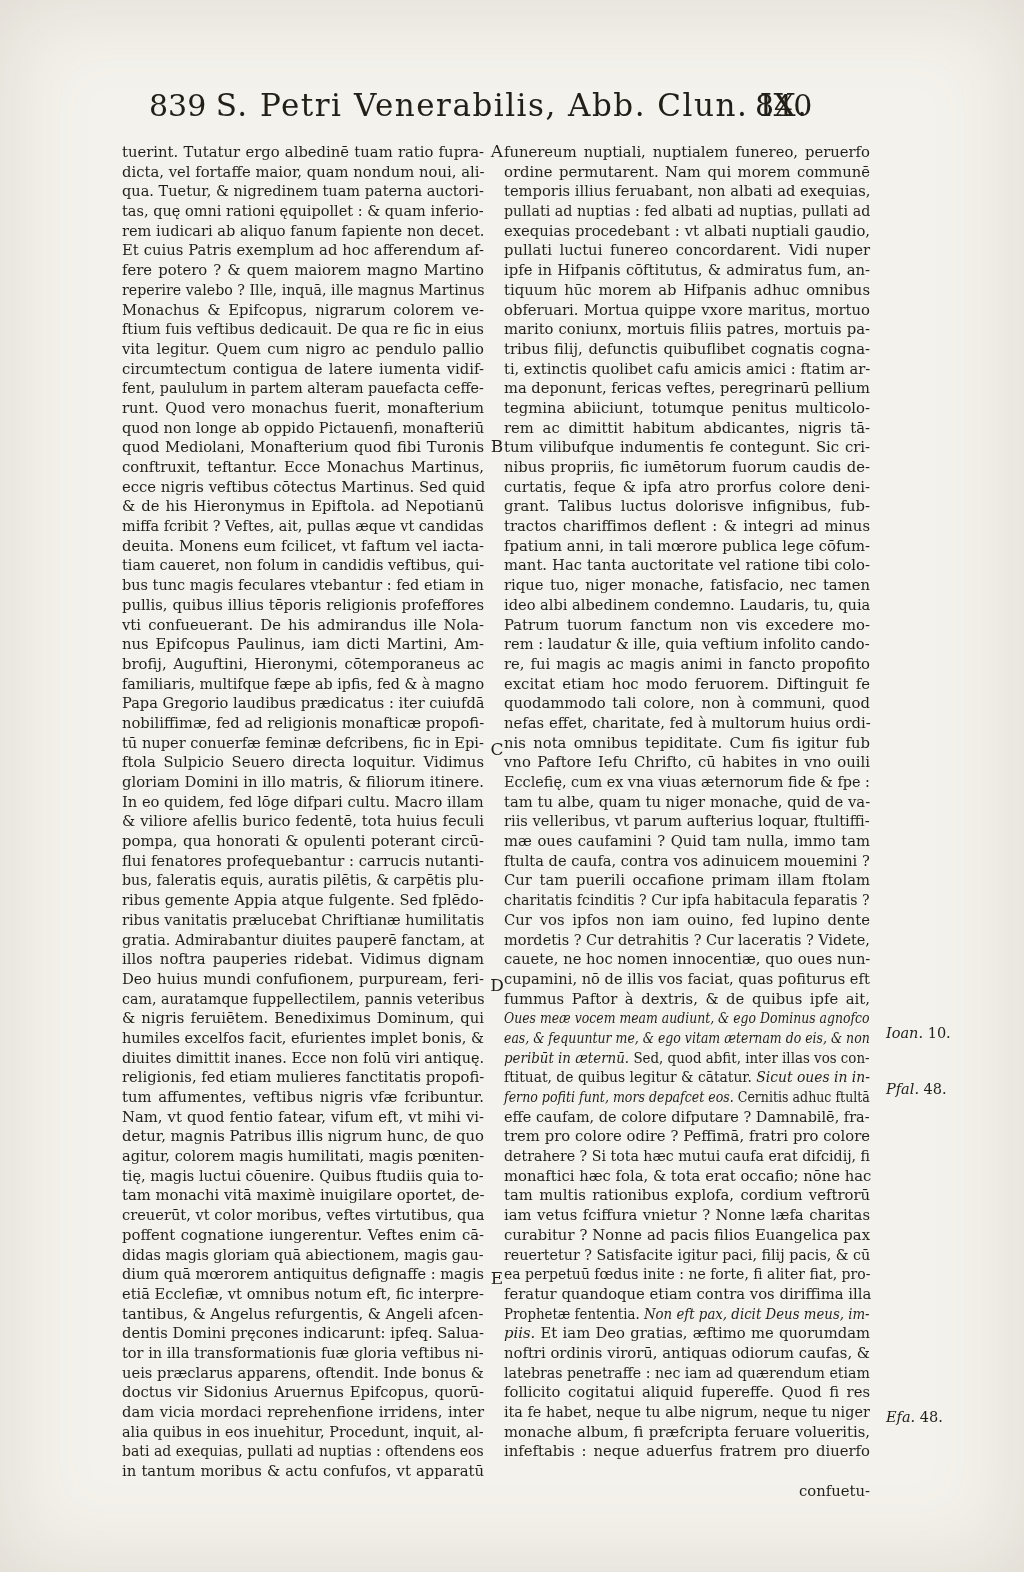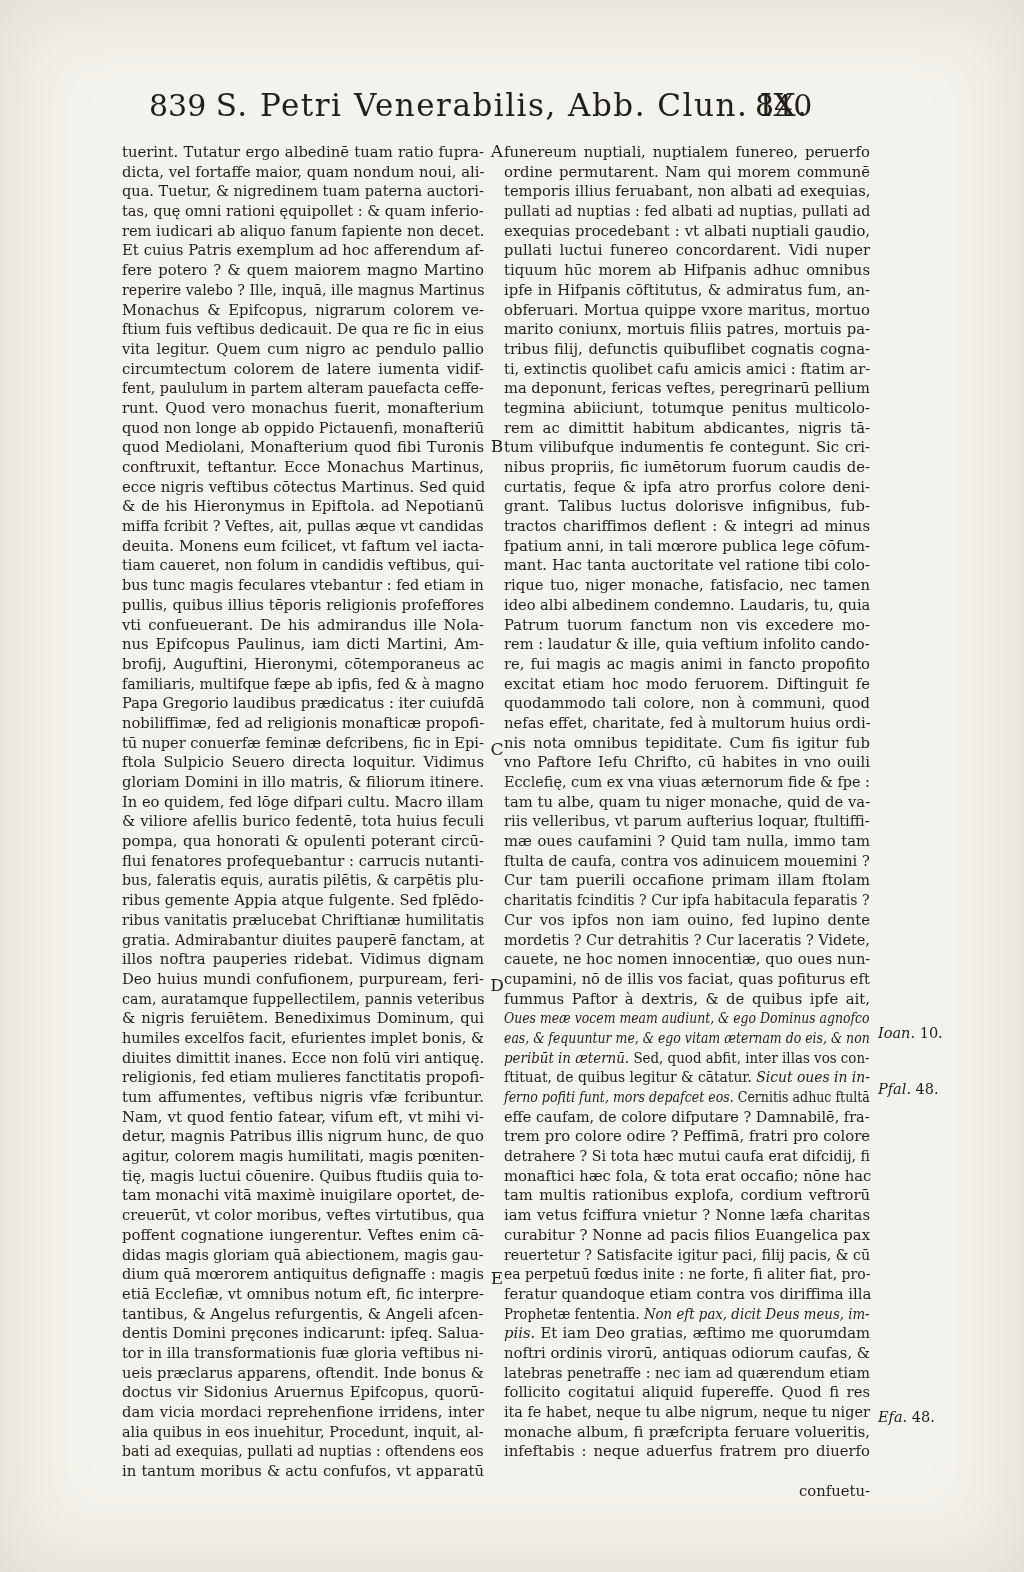--- a/index.html
+++ b/index.html
@@ -51,21 +51,21 @@
   .g-b{top:436px;}
   .g-c{top:739px;}
   .g-d{top:975px;}
   .g-e{top:1268px;}
   
   .margin-note{
     position:absolute;left:878px;width:120px;
     font-size:14.5px;line-height:18px;
     white-space:nowrap;
   }
-  .margin-note i{}
+  .margin-note i{margin-left:8px;}
   .n-1{top:1024px;}
   .n-2{top:1080px;}
   .n-3{top:1408px;}
   
   .catchword{
     position:absolute;top:1481px;left:504px;width:366px;
     font-size:14.8px;line-height:19.7px;
     text-align:right;
   }
 </style>
@@ -85,21 +85,21 @@
       <div class="line">dicta, vel fortaffe maior, quam nondum noui, ali-</div>
       <div class="line" style="text-align-last: auto; transform: scaleX(0.98103); transform-origin: left center;">qua. Tuetur, &amp; nigredinem tuam paterna auctori-</div>
       <div class="line" style="text-align-last: auto; transform: scaleX(0.98103); transform-origin: left center;">tas, quę omni rationi ęquipollet : &amp; quam inferio-</div>
       <div class="line" style="text-align-last: auto; transform: scaleX(0.986376); transform-origin: left center;">rem iudicari ab aliquo fanum fapiente non decet.</div>
       <div class="line">Et cuius Patris exemplum ad hoc afferendum af-</div>
       <div class="line">fere potero ? &amp; quem maiorem magno Martino</div>
       <div class="line" style="text-align-last: auto; transform: scaleX(0.960212); transform-origin: left center;">reperire valebo ? Ille, inquā, ille magnus Martinus</div>
       <div class="line">Monachus &amp; Epifcopus, nigrarum colorem ve-</div>
       <div class="line" style="text-align-last: auto; transform: scaleX(0.975741); transform-origin: left center;">ftium fuis veftibus dedicauit. De qua re fic in eius</div>
       <div class="line">vita legitur. Quem cum nigro ac pendulo pallio</div>
-      <div class="line">circumtectum colorem de latere iumenta vidif-</div>
+      <div class="line">circumtectum contigua de latere iumenta vidif-</div>
       <div class="line" style="text-align-last: auto; transform: scaleX(0.965333); transform-origin: left center;">fent, paululum in partem alteram pauefacta ceffe-</div>
       <div class="line">runt. Quod vero monachus fuerit, monafterium</div>
       <div class="line" style="text-align-last: auto; transform: scaleX(0.986376); transform-origin: left center;">quod non longe ab oppido Pictauenfi, monafteriū</div>
       <div class="line">quod Mediolani, Monafterium quod fibi Turonis</div>
       <div class="line">conftruxit, teftantur. Ecce Monachus Martinus,</div>
       <div class="line">ecce nigris veftibus cōtectus Martinus. Sed quid</div>
       <div class="line">&amp; de his Hieronymus in Epiftola. ad Nepotianū</div>
       <div class="line" style="text-align-last: auto; transform: scaleX(0.973118); transform-origin: left center;">miffa fcribit ? Veftes, ait, pullas æque vt candidas</div>
       <div class="line">deuita. Monens eum fcilicet, vt faftum vel iacta-</div>
       <div class="line" style="text-align-last: auto; transform: scaleX(0.98103); transform-origin: left center;">tiam caueret, non folum in candidis veftibus, qui-</div>
@@ -151,22 +151,22 @@
       <div class="line">in tantum moribus &amp; actu confufos, vt apparatū</div>
     </div>
 
   <div class="text-col right">
       <div class="line">funereum nuptiali, nuptialem funereo, peruerfo</div>
       <div class="line">ordine permutarent. Nam qui morem communē</div>
       <div class="line" style="text-align-last: auto; transform: scaleX(0.994565); transform-origin: left center;">temporis illius feruabant, non albati ad exequias,</div>
       <div class="line" style="text-align-last: auto; transform: scaleX(0.963158); transform-origin: left center;">pullati ad nuptias : fed albati ad nuptias, pullati ad</div>
       <div class="line">exequias procedebant : vt albati nuptiali gaudio,</div>
       <div class="line">pullati luctui funereo concordarent. Vidi nuper</div>
+      <div class="line">ipfe in Hifpanis cōftitutus, &amp; admiratus fum, an-</div>
       <div class="line">tiquum hūc morem ab Hifpanis adhuc omnibus</div>
-      <div class="line">ipfe in Hifpanis cōftitutus, &amp; admiratus fum, an-</div>
       <div class="line">obferuari. Mortua quippe vxore maritus, mortuo</div>
       <div class="line">marito coniunx, mortuis filiis patres, mortuis pa-</div>
       <div class="line">tribus filij, defunctis quibuflibet cognatis cogna-</div>
       <div class="line" style="text-align-last: auto; transform: scaleX(0.989189); transform-origin: left center;">ti, extinctis quolibet cafu amicis amici : ftatim ar-</div>
       <div class="line" style="text-align-last: auto; transform: scaleX(0.99187); transform-origin: left center;">ma deponunt, fericas veftes, peregrinarū pellium</div>
       <div class="line">tegmina abiiciunt, totumque penitus multicolo-</div>
       <div class="line">rem ac dimittit habitum abdicantes, nigris tā-</div>
       <div class="line">tum vilibufque indumentis fe contegunt. Sic cri-</div>
       <div class="line">nibus propriis, fic iumētorum fuorum caudis de-</div>
       <div class="line">curtatis, feque &amp; ipfa atro prorfus colore deni-</div>

